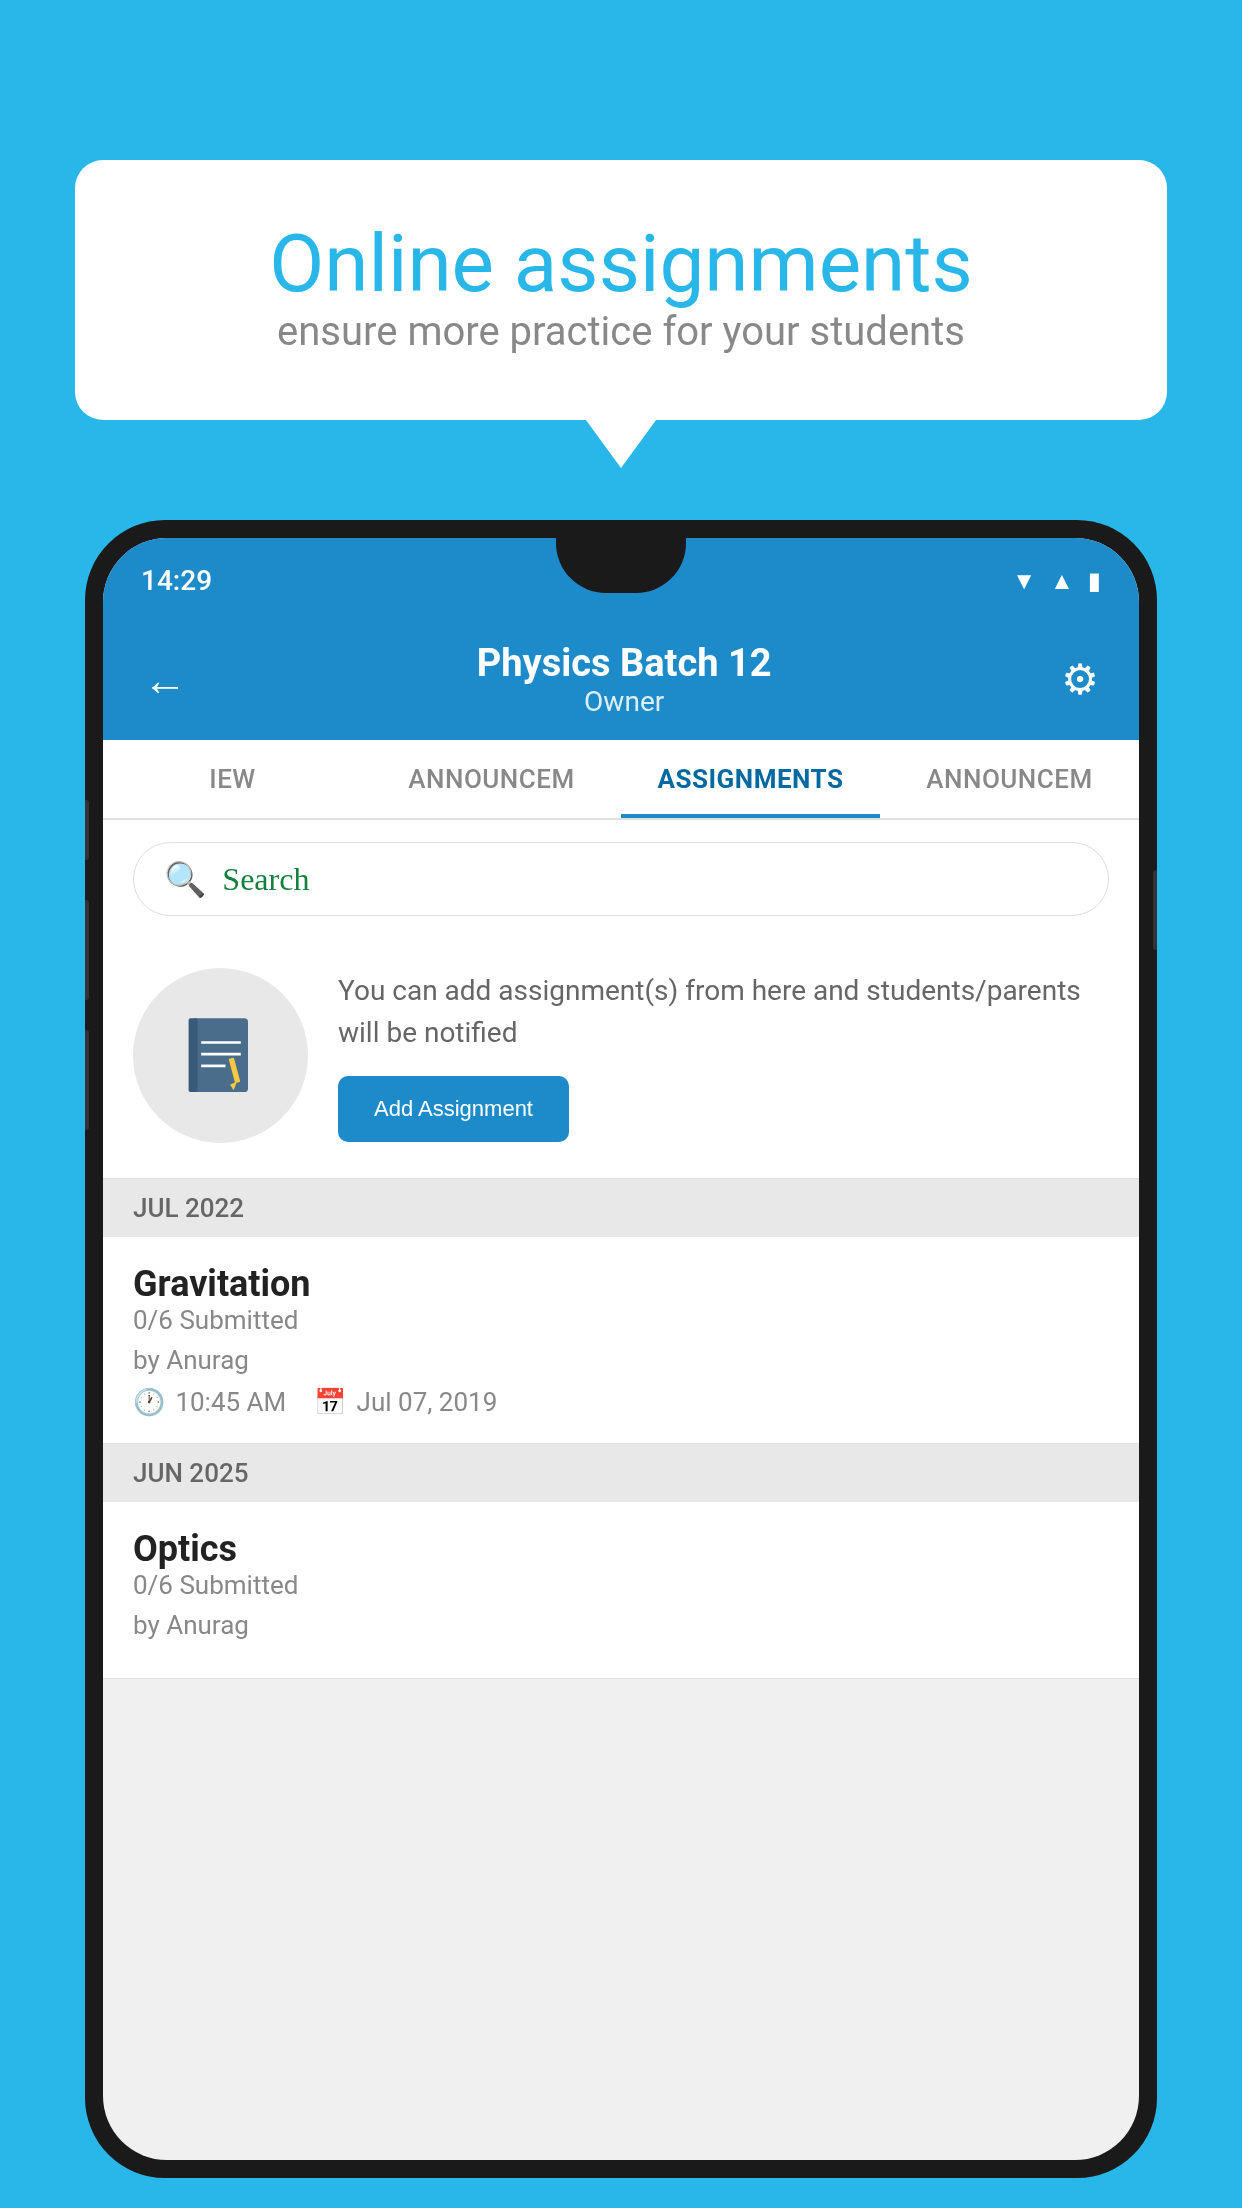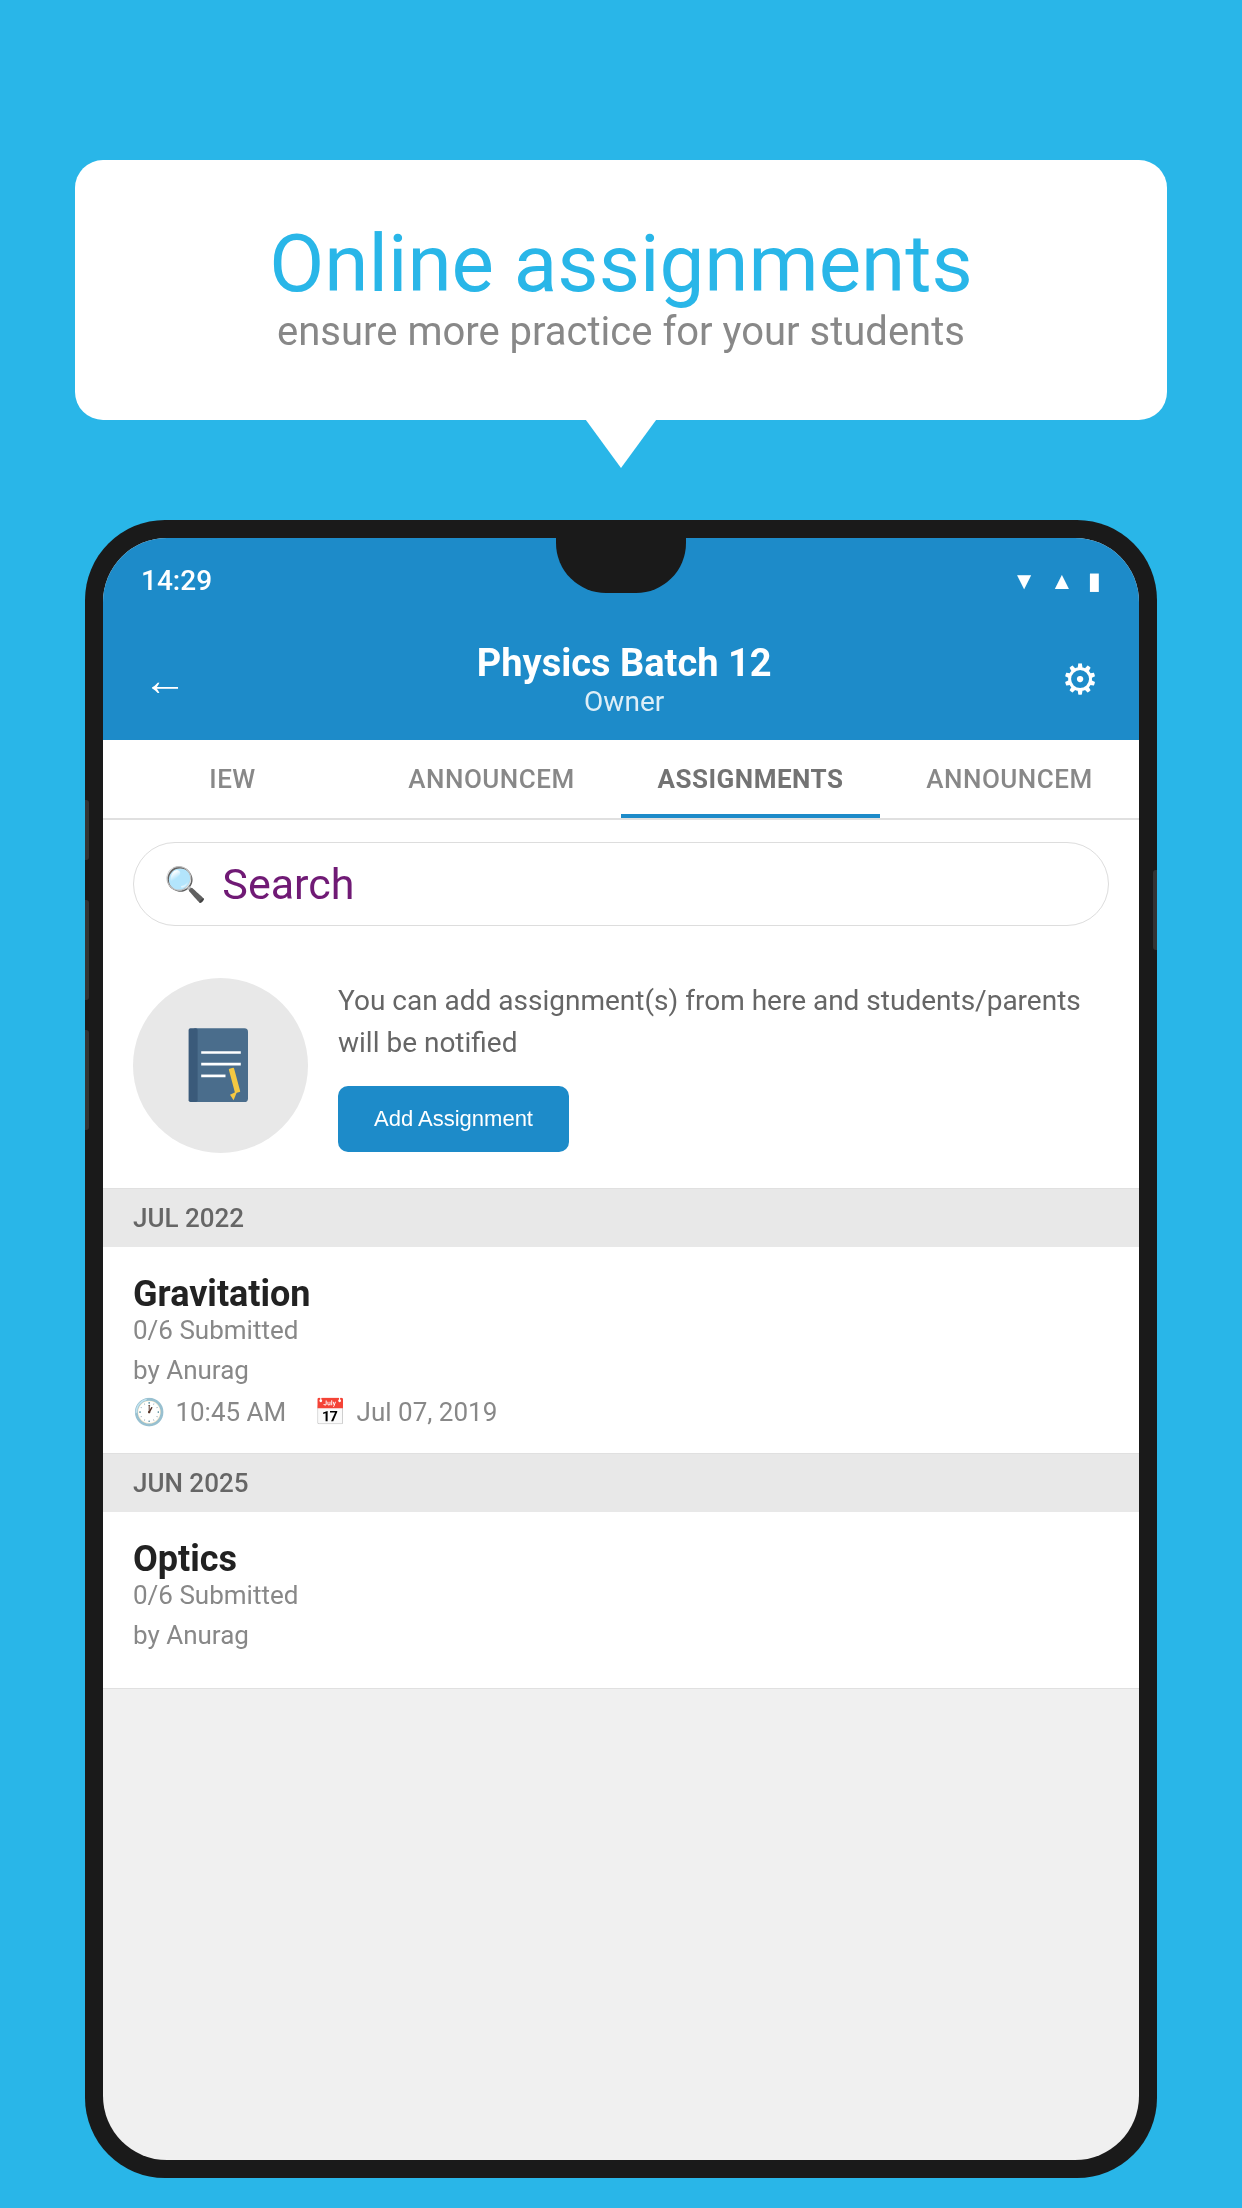--- a/index.html
+++ b/index.html
@@ -151,21 +151,21 @@
       flex: 1;
       text-align: center;
       padding: 24px 10px;
       font-size: 26px;
       font-weight: 500;
       color: #888;
       letter-spacing: 0.5px;
       position: relative;
     }
     .tab.active {
-      color: #737373;
+      color: #0369a1;
       font-weight: 700;
     }
     .tab.active::after {
       content: '';
       position: absolute;
       bottom: 0;
       left: 0;
       right: 0;
       height: 4px;
       background: #1d8bc9;
@@ -183,22 +183,23 @@
       display: flex;
       align-items: center;
       padding: 16px 30px;
       gap: 16px;
     }
     .search-icon-svg {
       color: #aaa;
       font-size: 34px;
     }
     .search-placeholder {
-      color: #701a75;
-      font-size: 43px;
+      color: #15803d;
+      font-size: 32px;
+      font-family: Liberation Serif, serif;
     }
 
     
     .add-assignment-promo {
       background: white;
       padding: 30px 30px 35px;
       display: flex;
       align-items: center;
       gap: 30px;
       border-bottom: 1px solid #e0e0e0;

